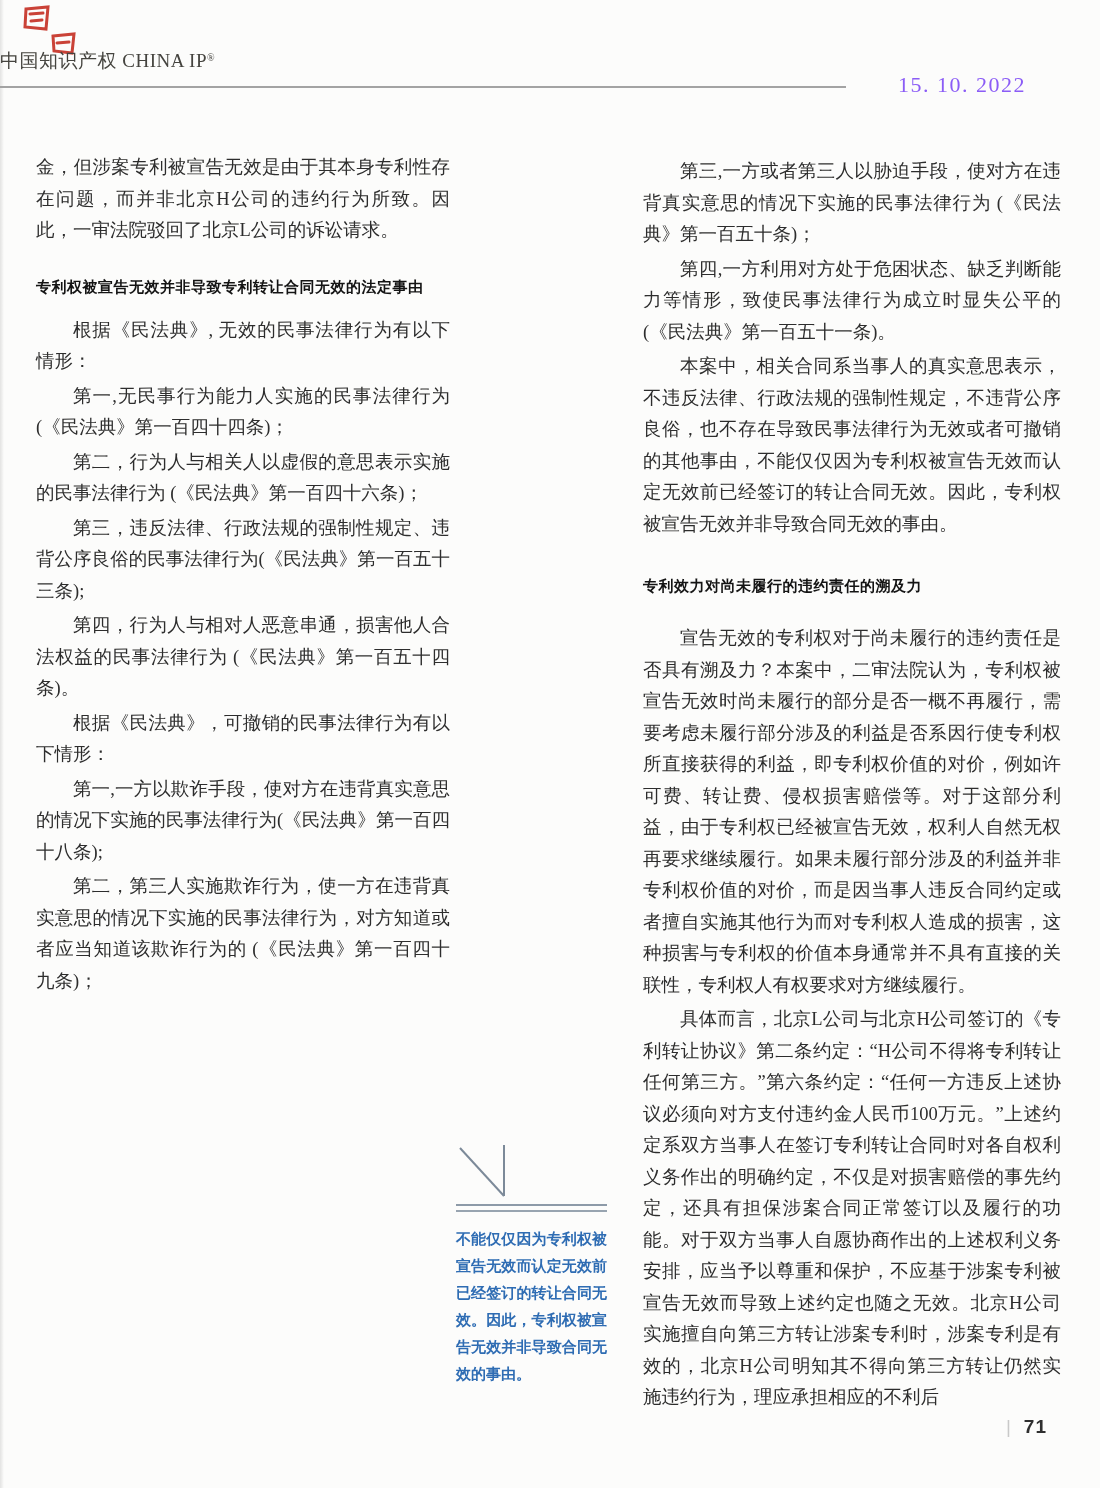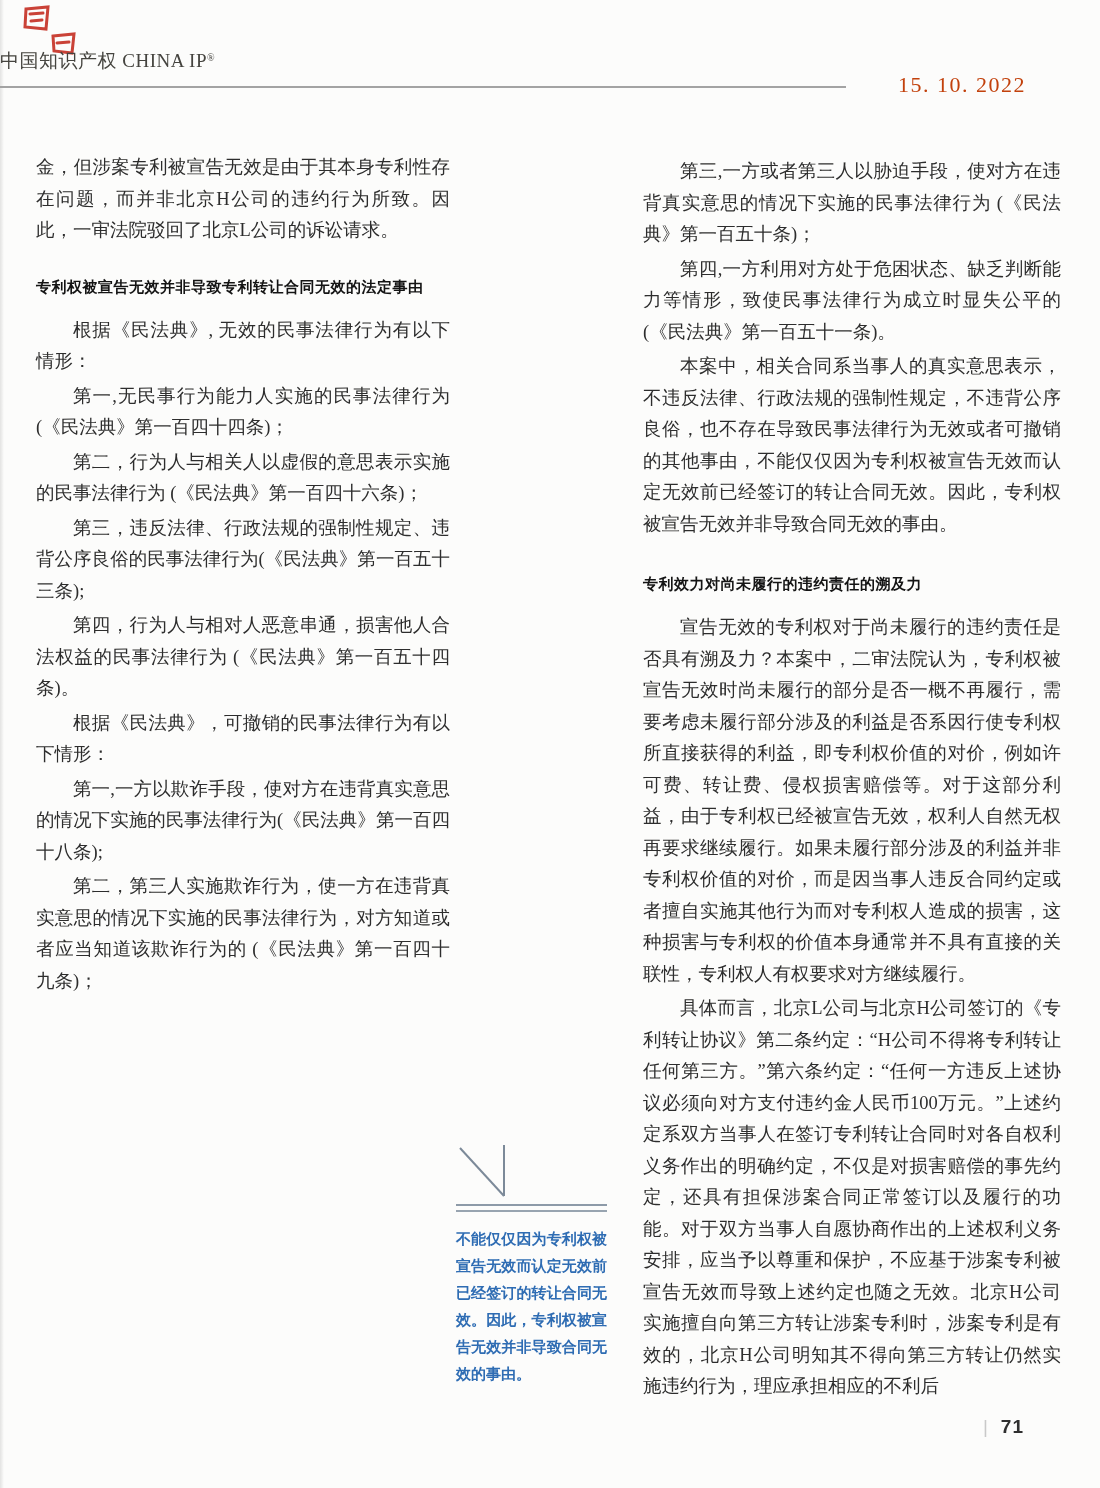--- a/index.html
+++ b/index.html
@@ -23,21 +23,21 @@
     background:#a3a3a3;
   }
   .masthead{
     position:absolute;left:0;top:48px;width:1032px;
     text-align:left;font-size:19px;color:#45443f;letter-spacing:0.5px;
     white-space:nowrap;
   }
   .masthead sup{font-size:10px;vertical-align:6px;}
   .issue-date{
     position:absolute;left:0;top:72px;width:1026px;
-    text-align:right;font-size:22px;color:#c2410c;letter-spacing:1.5px;
+    text-align:right;font-size:22px;color:#8b5cf6;letter-spacing:1.5px;
     white-space:nowrap;
   }
 
   
   .stamp{position:absolute;opacity:.92;}
   .stamp svg{display:block;}
   .stamp-1{left:22px;top:4px;}
   .stamp-2{left:50px;top:30px;}
 
   
@@ -48,41 +48,41 @@
   }
   .col-left{left:36px;width:414px;}
   .col-right{left:643px;width:418px;top:156px;}
   .para{margin:0 0 3px;text-indent:2em;}
   .para.no-indent{text-indent:0;}
   .section-heading{
     font-family:"Liberation Sans","DejaVu Sans",sans-serif;
     font-weight:bold;font-size:15px;line-height:31px;color:#141414;
     margin:24px 0 13px;text-align:left;letter-spacing:0.5px;
   }
-  .col-right .section-heading{margin:30px 0 11px;font-family:Liberation Mono, monospace;}
+  .col-right .section-heading{margin:30px 0 22px;}
 
   
   .pullquote{position:absolute;left:456px;top:1143px;width:151px;}
   .pq-arrow{display:block;margin-left:2px;}
   .pq-rule{
     margin-top:5px;height:4px;width:151px;
     border-top:2px solid #8d9aa8;border-bottom:2px solid #98a4b0;
   }
   .pq-text{
     margin:13px 0 0;
     font-family:"Liberation Sans","DejaVu Sans",sans-serif;
     font-weight:bold;font-size:15px;line-height:27px;
     text-align:justify;
   }
 
   
   .folio{
     position:absolute;left:0;top:1416px;width:1024px;text-align:right;
     font-family:"Liberation Sans","DejaVu Sans",sans-serif;
-    font-size:19px;color:#2f2f2f;white-space:nowrap;
+    font-size:19px;color:#2f2f2f;white-space:nowrap;padding-left:23px;
   }
   .folio .bar{color:#c9c9c9;margin-right:13px;font-weight:normal;}
   .folio .num{font-weight:600;letter-spacing:1px;}
 </style>
 </head>
 <body>
 
 <div class="page">
 
   <span class="stamp stamp-1">

